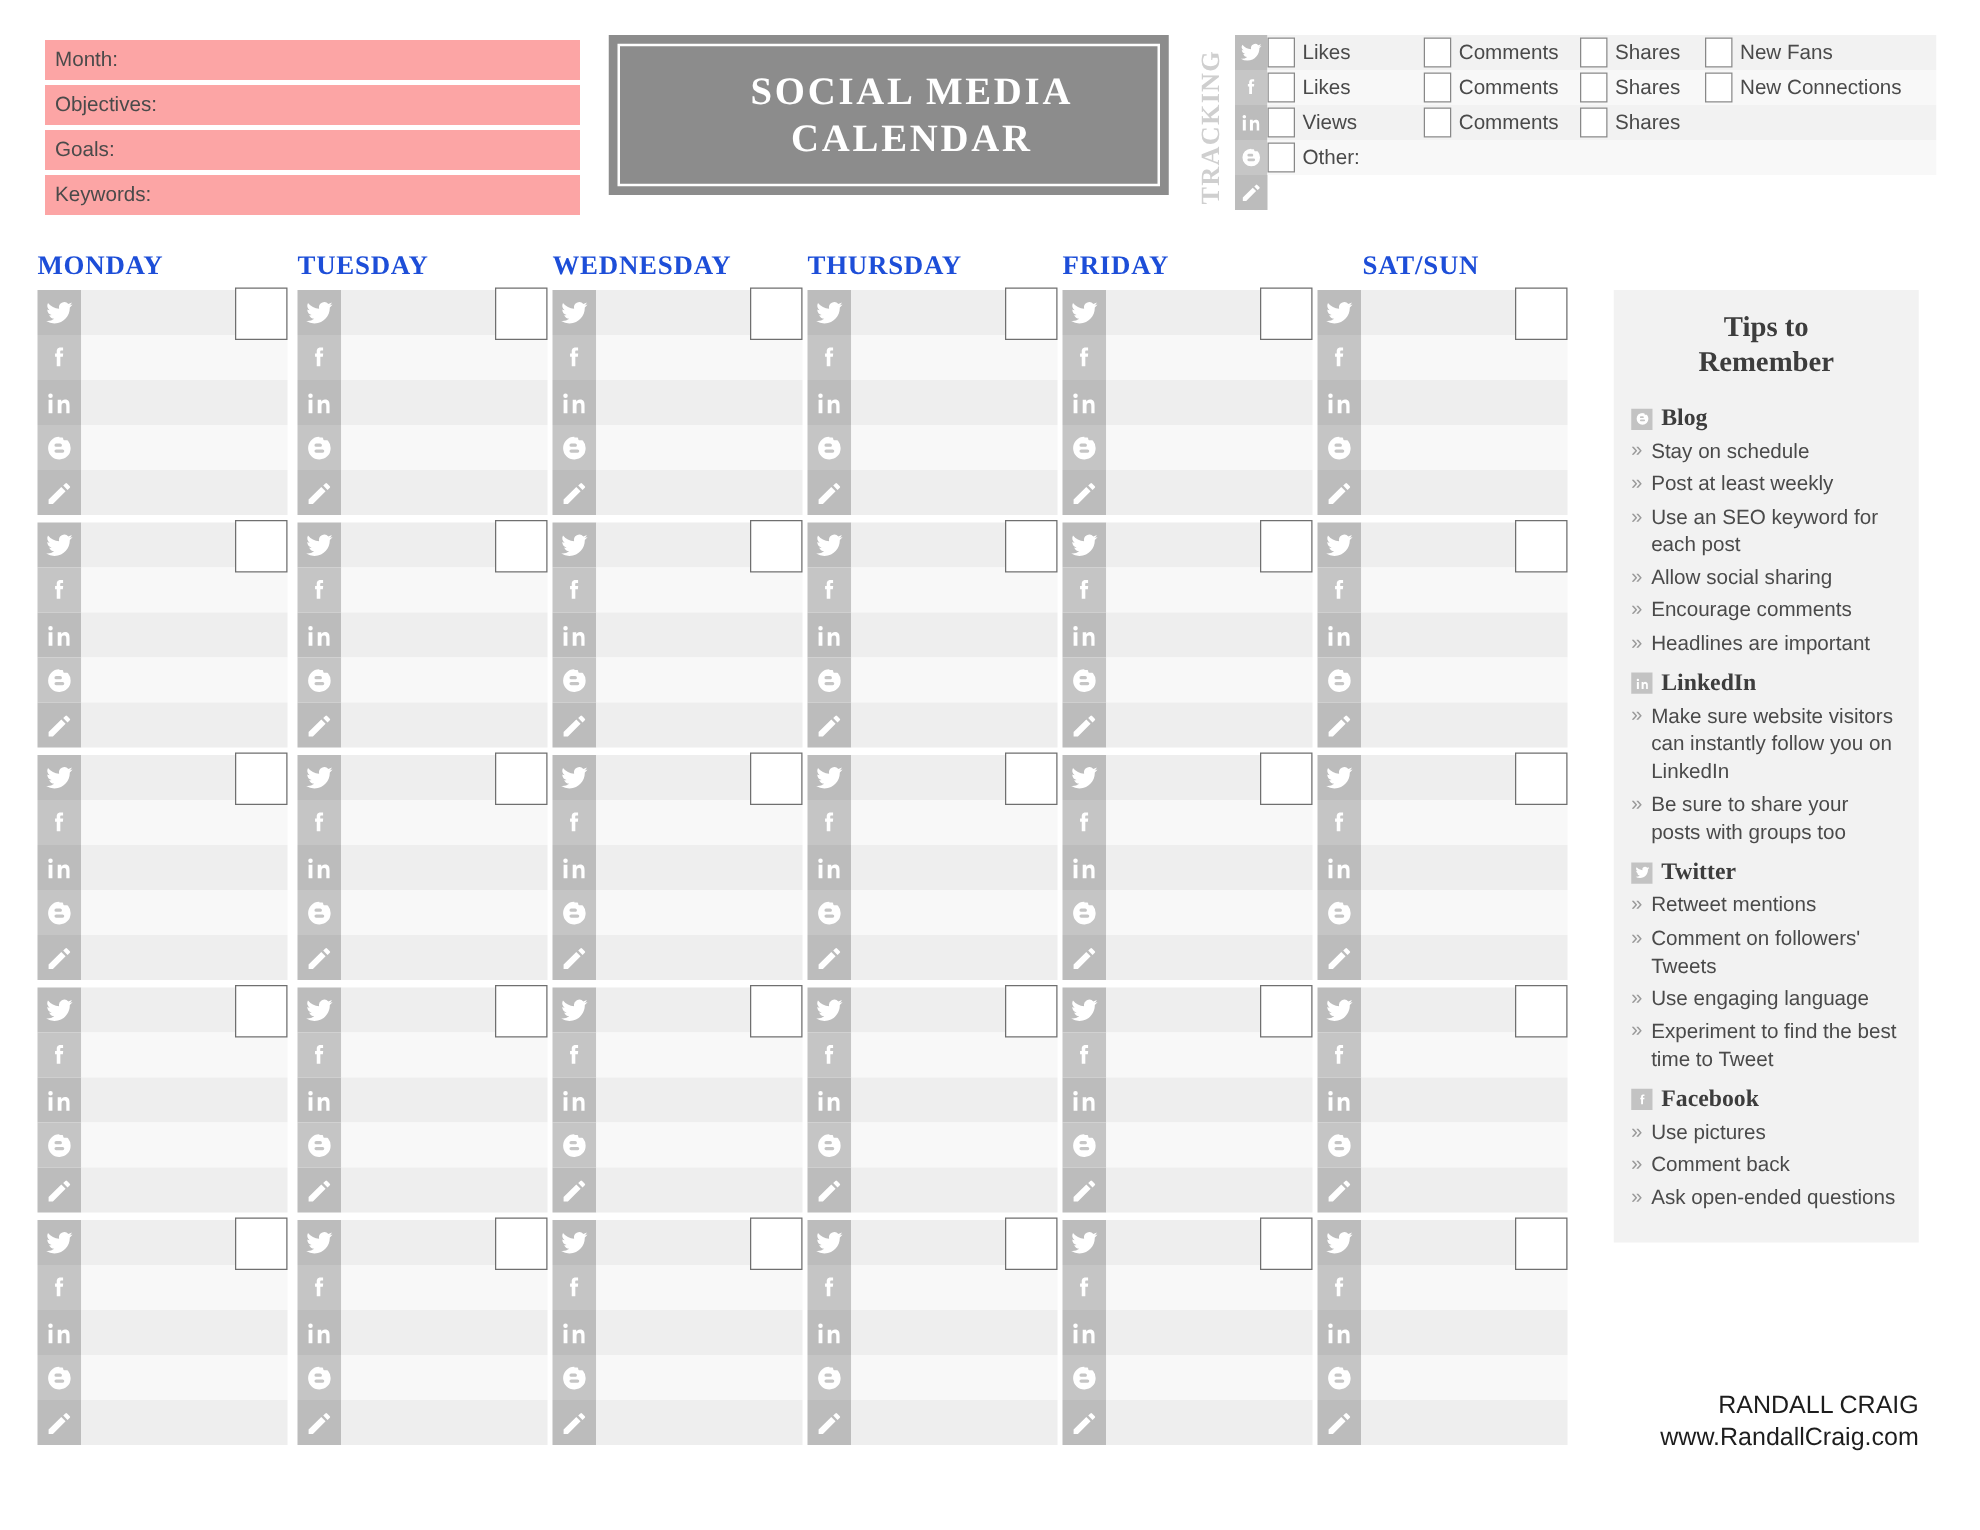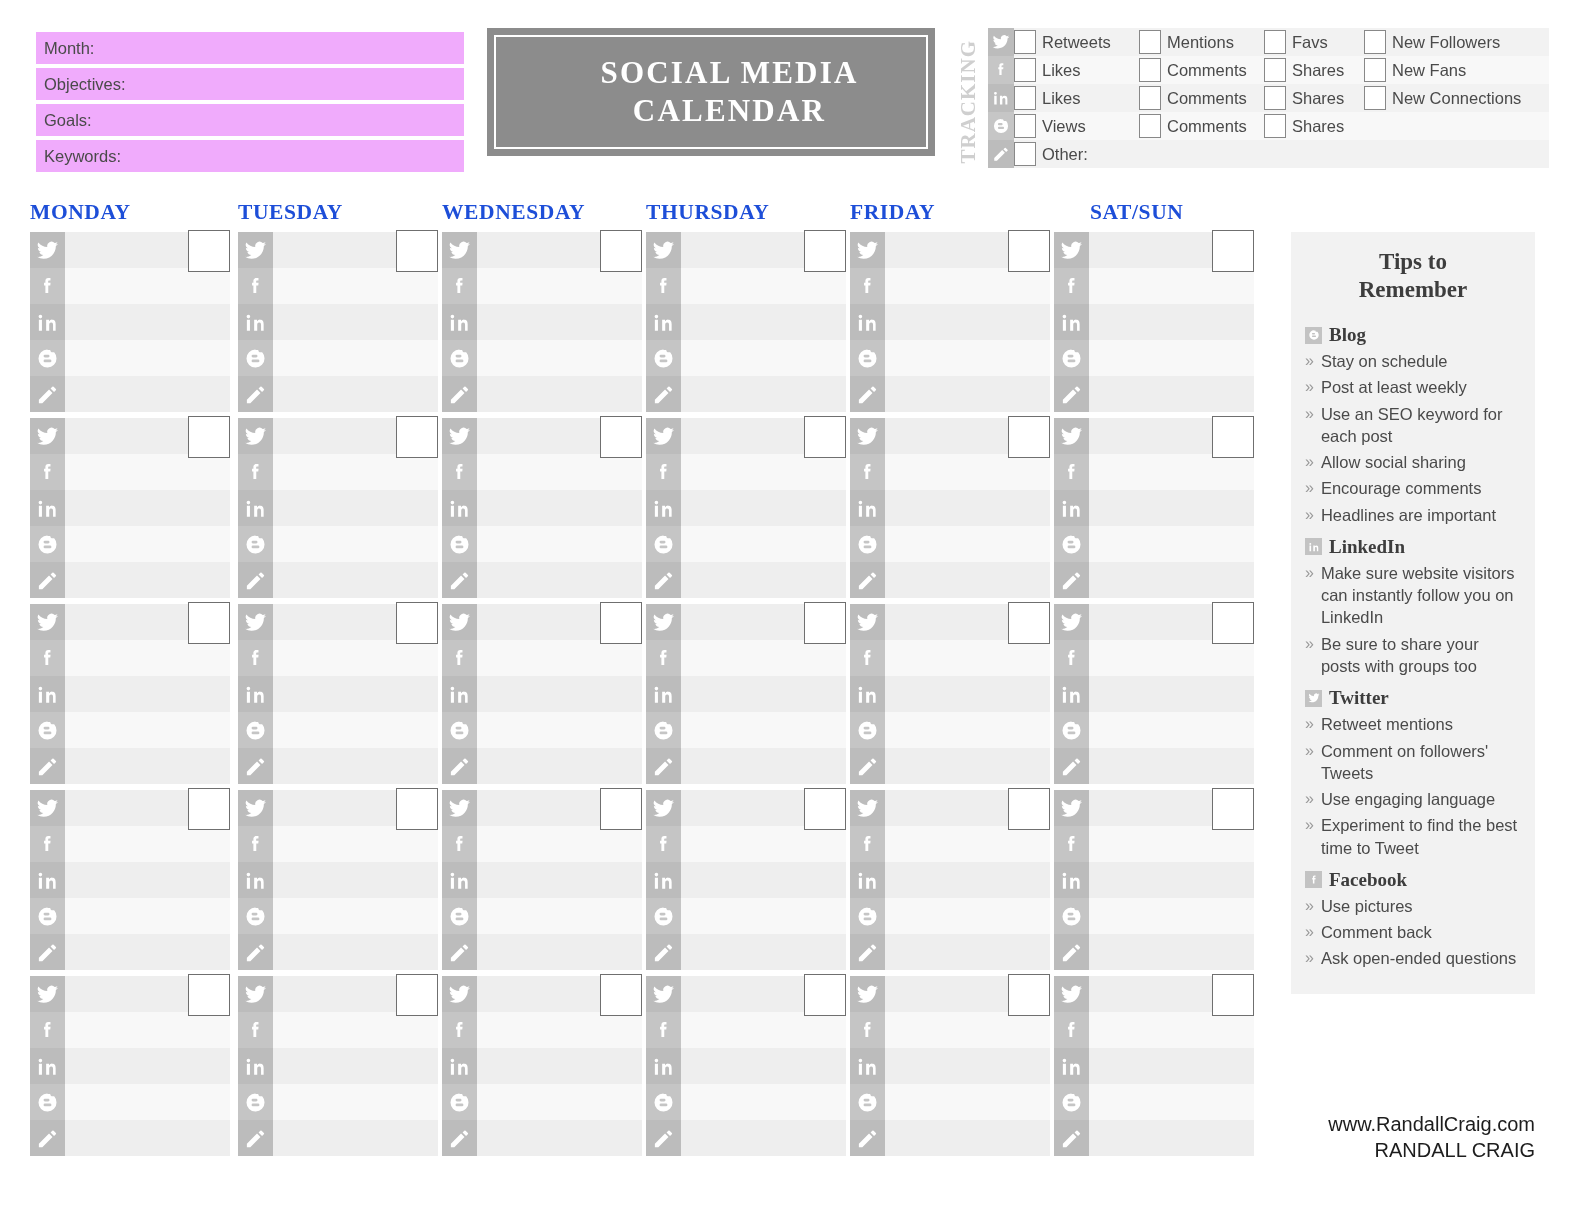--- a/index.html
+++ b/index.html
@@ -7,21 +7,21 @@
     width:1584px;height:1224px;position:relative;overflow:hidden;
     font-family:"Liberation Sans",sans-serif;color:#3b3b3b;
   }
   .sheet{position:absolute;inset:0;}
 
   
   .header{position:absolute;left:0;top:0;width:1584px;height:182px;}
 
   .form-fields{position:absolute;left:36px;top:32px;width:428px;}
   .ffield{
-    height:32px;margin-bottom:4px;background:#f0abfc;
+    height:32px;margin-bottom:4px;background:#fca5a5;
     display:flex;align-items:center;padding-left:8px;
     font-size:16.5px;color:#4a4a4a;
   }
   .ffield .fval{margin-left:6px;color:#333;}
 
   .title-box{
     position:absolute;left:487px;top:28px;width:448px;height:128px;
     background:#8c8c8c;box-sizing:border-box;padding:7px;
   }
   .title-inner{
@@ -170,38 +170,20 @@
           <div class="trk-icon">
             <svg class="ic" width="18" height="18" viewBox="0 0 24 24" fill="#ffffff">
               <path d="M3 17.4V21h3.6L17.2 10.4l-3.6-3.6L3 17.4zM20.7 7.6a1 1 0 0 0 0-1.4l-2.3-2.3a1 1 0 0 0-1.4 0l-1.8 1.8 3.6 3.6 1.9-1.7z"></path>
             </svg>
           </div>
         </div>
       <div class="trk-rows" id="trkRows">
           <div class="trk-row">
             <div class="trk-cell" style="left: 0px;">
               <span class="cbox"></span>
-              <label>Retweets</label>
-            </div>
-            <div class="trk-cell" style="left: 125px;">
-              <span class="cbox"></span>
-              <label>Mentions</label>
-            </div>
-            <div class="trk-cell" style="left: 250px;">
-              <span class="cbox"></span>
-              <label>Favs</label>
-            </div>
-            <div class="trk-cell" style="left: 350px;">
-              <span class="cbox"></span>
-              <label>New Followers</label>
-            </div>
-          </div>
-          <div class="trk-row">
-            <div class="trk-cell" style="left: 0px;">
-              <span class="cbox"></span>
               <label>Likes</label>
             </div>
             <div class="trk-cell" style="left: 125px;">
               <span class="cbox"></span>
               <label>Comments</label>
             </div>
             <div class="trk-cell" style="left: 250px;">
               <span class="cbox"></span>
               <label>Shares</label>
             </div>
@@ -1488,17 +1470,17 @@
           </div>
           <div class="tip">
             <span class="bul">»</span>
             <span class="txt">Ask open-ended questions</span>
           </div>
         </div>
       </div>
   </div>
 
   <div class="footer">
+    <div>RANDALL CRAIG</div>
     <div>www.RandallCraig.com</div>
-    <div>RANDALL CRAIG</div>
   </div>
 
 </div>
 
 </body></html>

